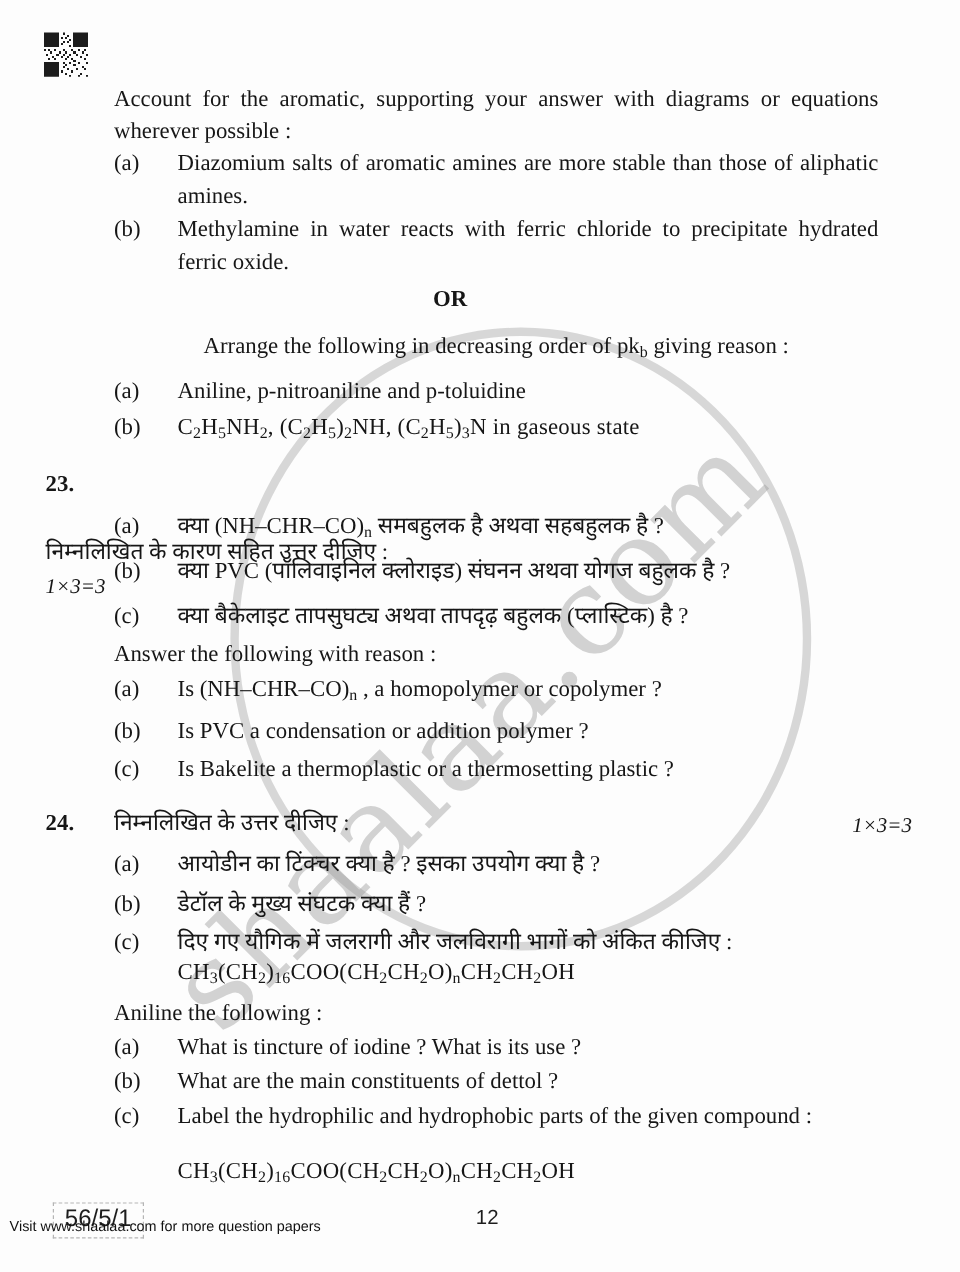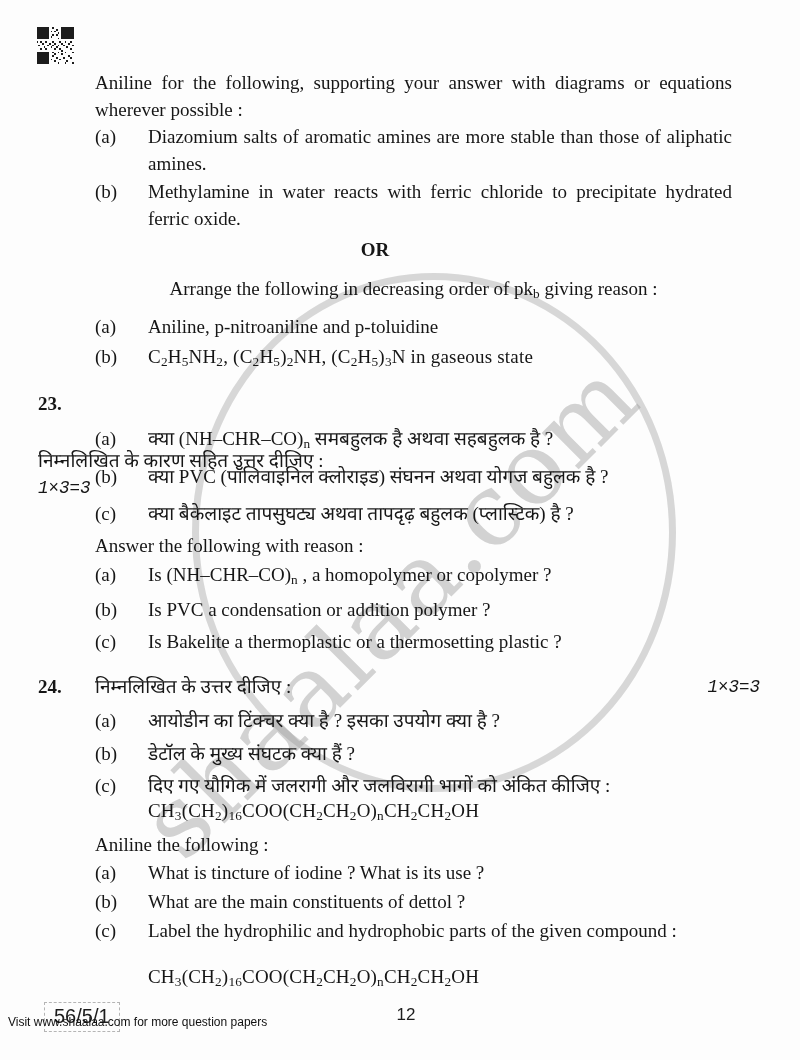--- a/index.html
+++ b/index.html
@@ -34,21 +34,21 @@
 
   
   .blk{position:absolute;z-index:1;font-size:19px;line-height:27px;}
   .just{text-align:justify;}
   .item{display:flex;}
   .item .lbl{width:53px;flex:0 0 53px;}
   .item .txt{flex:1;}
   .qrow{display:flex;align-items:flex-start;}
   .qnum{width:57px;flex:0 0 57px;font-weight:bold;}
   .qtext{flex:1;}
-  .marks{flex:0 0 auto;font-style:italic;font-size:17.5px;padding-top:1px;font-family:Liberation Mono, monospace;}
+  .marks{flex:0 0 auto;font-style:italic;font-size:17.5px;padding-top:1px;}
   .center{text-align:center;font-weight:bold;}
   sub{font-size:70%;line-height:0;vertical-align:-0.25em;}
   .formula{letter-spacing:0.2px;}
 
   
   .qr{position:absolute;left:36px;top:27px;width:38px;height:37px;z-index:1;}
 
   
   .paper-code{
     position:absolute;left:44px;top:1002px;z-index:2;
@@ -80,21 +80,21 @@
   <svg class="qr" viewBox="0 0 21 21" shape-rendering="crispEdges">
     <rect x="0" y="0" width="21" height="21" fill="#fdfdfd"></rect>
     <g fill="#1c1c1c">
       <rect x="0" y="0" width="7" height="7"></rect>
         <rect x="14" y="0" width="7" height="7"></rect>
         <rect x="0" y="14" width="7" height="7"></rect>
       <path d="M9 0h1v1H9zM11 1h1v1h-1zM8 2h1v1H8zM10 2h1v1h-1zM12 3h1v1h-1zM9 4h1v1H9zM11 4h1v1h-1zM8 5h1v1H8zM12 6h1v1h-1zM0 8h1v1H0zM2 8h1v1H2zM5 8h1v1H5zM9 8h1v1H9zM13 8h1v1h-1zM16 8h1v1h-1zM19 8h1v1h-1zM3 9h1v1H3zM7 9h1v1H7zM10 9h1v1h-1zM14 9h1v1h-1zM18 9h1v1h-1zM1 10h1v1H1zM6 10h1v1H6zM9 10h1v1H9zM12 10h1v1h-1zM15 10h1v1h-1zM20 10h1v1h-1zM4 11h1v1H4zM8 11h1v1H8zM11 11h1v1h-1zM17 11h1v1h-1zM2 12h1v1H2zM5 12h1v1H5zM10 12h1v1h-1zM13 12h1v1h-1zM19 12h1v1h-1zM14 13h1v1h-1zM9 14h1v1H9zM12 14h1v1h-1zM16 14h1v1h-1zM20 14h1v1h-1zM10 15h1v1h-1zM14 15h1v1h-1zM9 16h1v1H9zM18 16h1v1h-1zM11 17h1v1h-1zM15 17h1v1h-1zM19 17h1v1h-1zM8 18h1v1H8zM13 18h1v1h-1zM10 19h1v1h-1zM17 19h1v1h-1zM12 20h1v1h-1zM16 20h1v1h-1zM20 20h1v1h-1z"></path>
     </g>
   </svg>
 
-  <div class="blk just" style="left:95px;top:69px;width:637px;">Aniline for the following, supporting your answer with diagrams or equations wherever possible :</div>
+  <div class="blk just" style="left:95px;top:69px;width:637px;">Account for the aromatic, supporting your answer with diagrams or equations wherever possible :</div>
 
   <div class="blk item" style="left:95px;top:123px;width:637px;">
     <span class="lbl">(a)</span>
     <span class="txt just">Diazomium salts of aromatic amines are more stable than those of aliphatic amines.</span>
   </div>
   <div class="blk item" style="left:95px;top:178px;width:637px;">
     <span class="lbl">(b)</span>
     <span class="txt just">Methylamine in water reacts with ferric chloride to precipitate hydrated ferric oxide.</span>
   </div>
 

